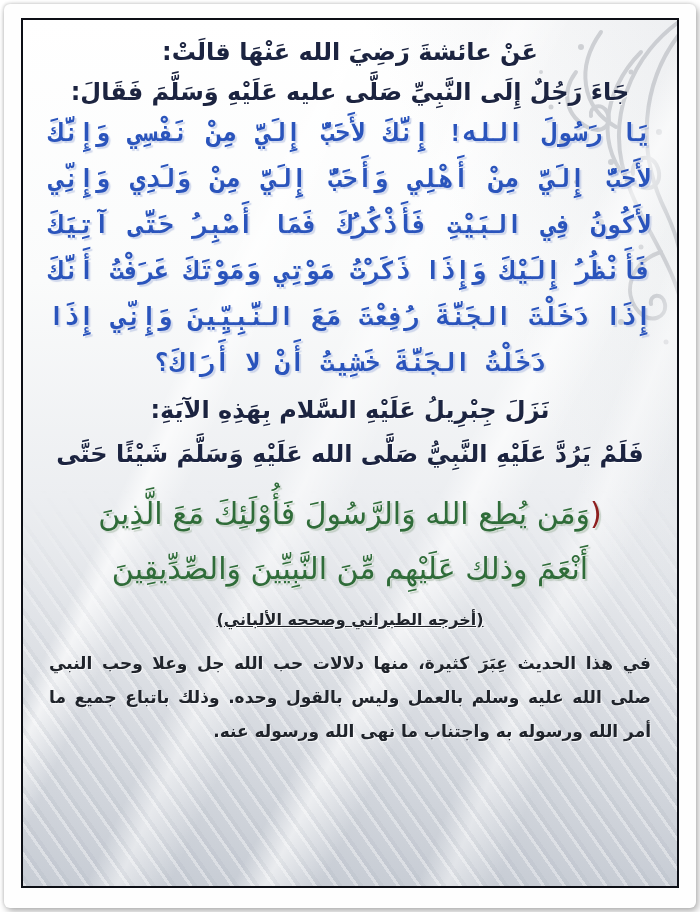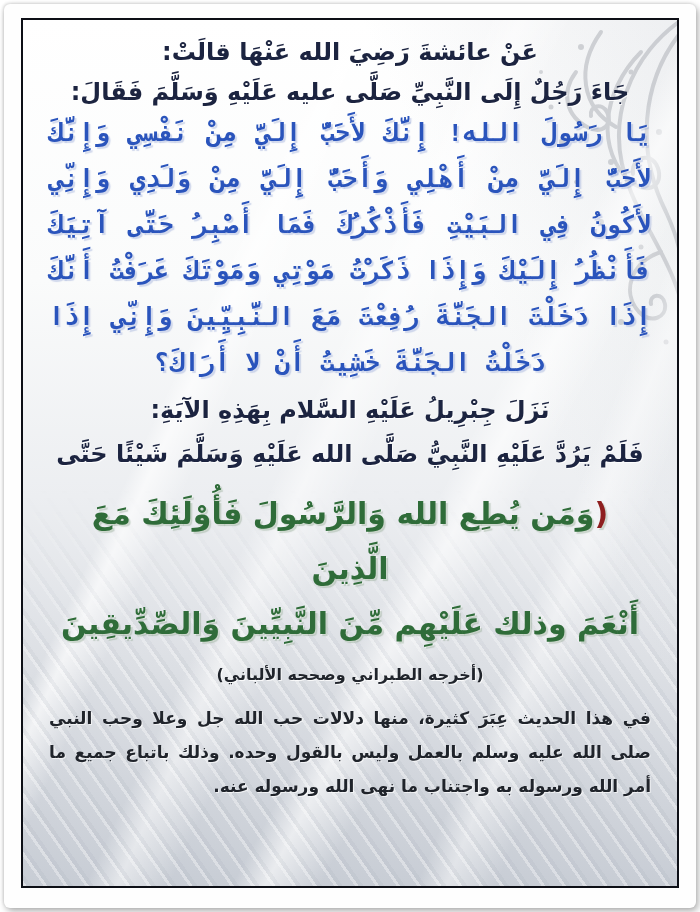--- a/index.html
+++ b/index.html
@@ -44,27 +44,27 @@
   .head-line{font-size:24px;line-height:40px;}
   .blue-para{
     color:var(--body_blue);font-weight:bold;font-size:25px;line-height:46px;
     text-align:justify;text-align-last:center;
     text-shadow:2px 2px 1px rgba(130,150,205,.35), 1px 1px 0 rgba(255,255,255,.7);
     font-family:Liberation Mono, monospace;
   }
   .navy-line{font-size:24px;line-height:44px;}
   .verse{margin-top:10px;}
   .verse-line{
-    color:var(--verse_green);font-weight:bold;font-size:30px;line-height:55px;
+    color:var(--verse_green);font-weight:normal;font-size:30px;line-height:55px;
     text-shadow:2px 2px 1px rgba(120,150,120,.35), 1px 1px 0 rgba(255,255,255,.75);
   }
   .paren{color:var(--paren_red);}
   .attribution{
     color:var(--text_dark);font-weight:bold;font-size:16px;line-height:28px;
-    margin-top:10px;text-shadow:1px 1px 0 rgba(255,255,255,.8);
+    margin-top:10px;text-shadow:1px 1px 0 rgba(255,255,255,.8);text-decoration:underline;
   }
   .commentary{
     color:var(--text_dark);font-weight:bold;font-size:17px;line-height:34px;
     text-align:justify;text-shadow:1px 1px 0 rgba(255,255,255,.65);
   }
   .commentary.p1{margin-top:12px;}
 </style>
 </head>
 <body>
 

